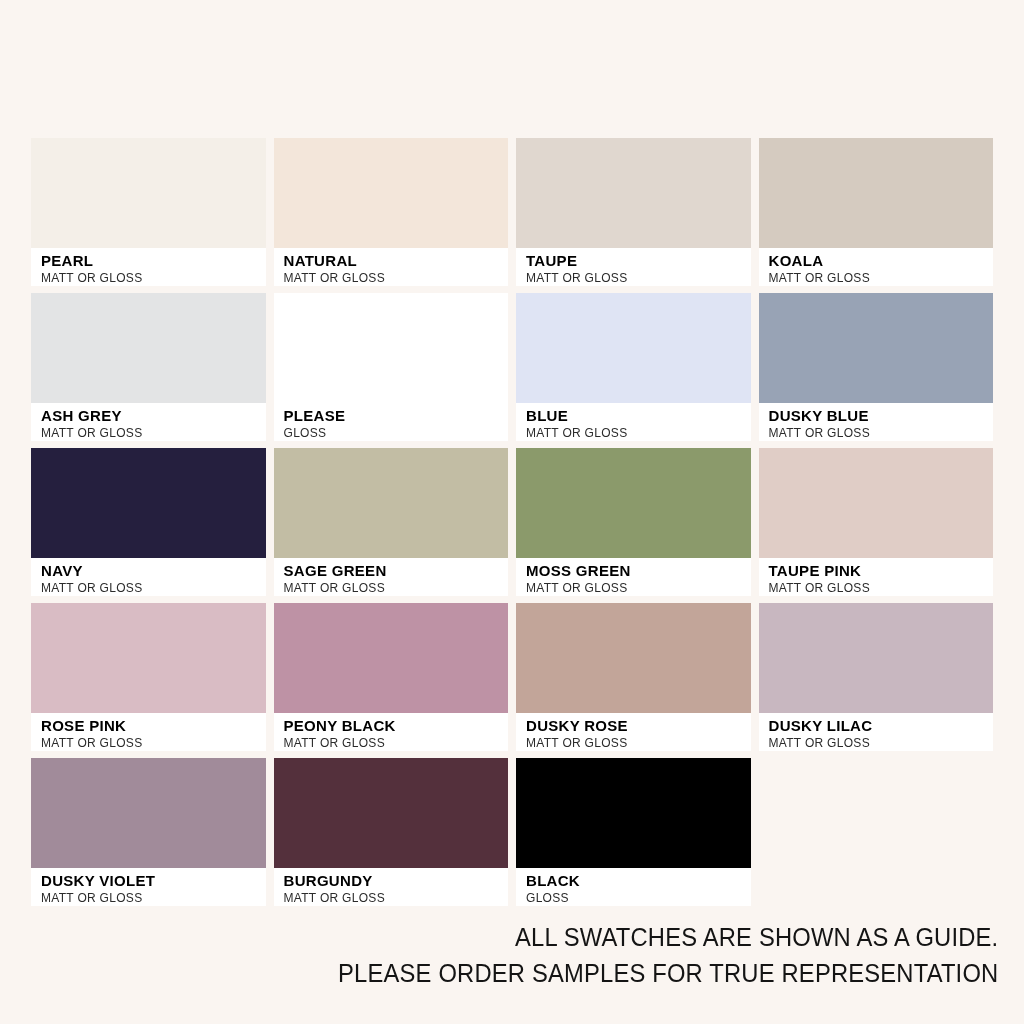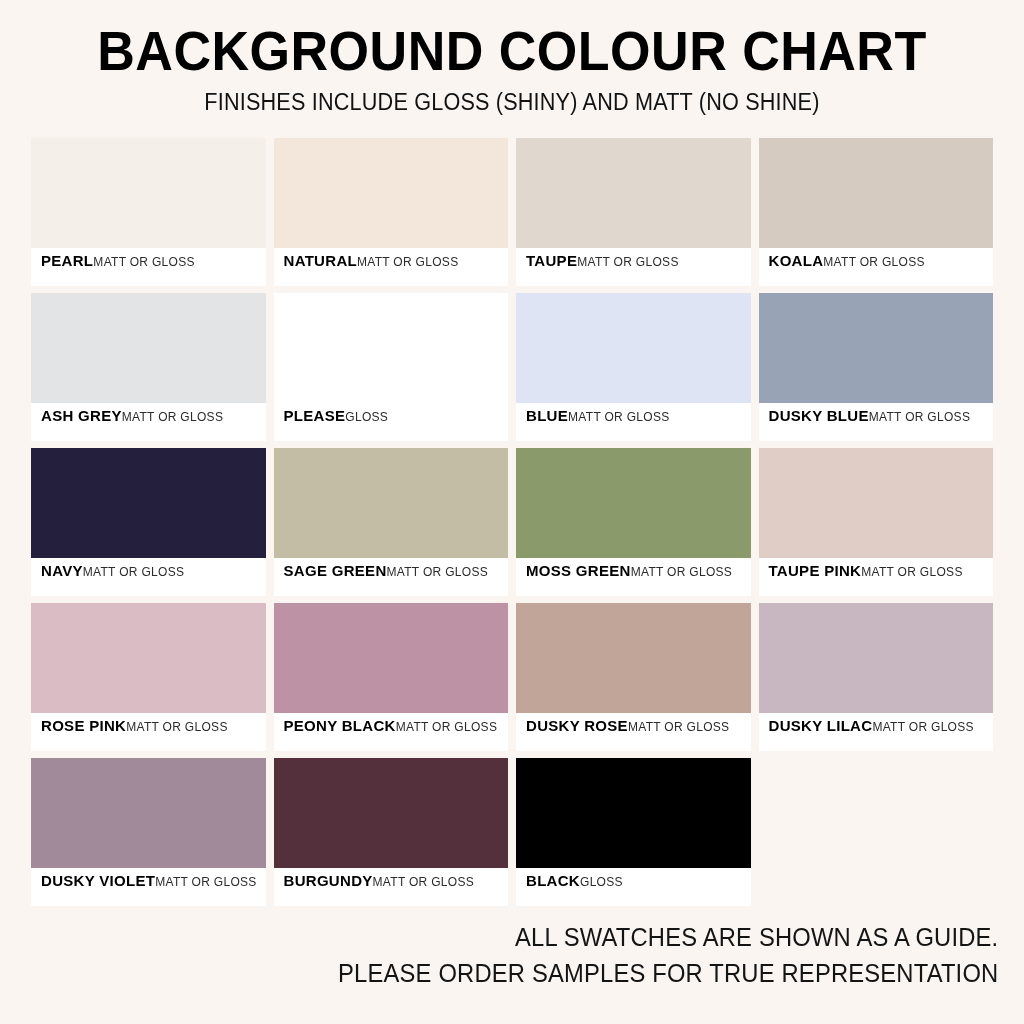--- a/index.html
+++ b/index.html
@@ -76,21 +76,21 @@
     height: 110px;
     display: block;
   }
 
   .swatch-label {
     background: #ffffff;
     height: 38px;
     box-sizing: border-box;
     padding: 5px 0 0 10px;
     display: flex;
-    flex-direction: row;
+    flex-direction: column;
     justify-content: flex-start;
   }
 
   .swatch-name {
     font-family: "Liberation Sans Narrow", "Liberation Sans", sans-serif;
     font-weight: 700;
     font-size: 15px;
     line-height: 1.05;
     letter-spacing: 0.3px;
     color: #000000;
@@ -126,24 +126,20 @@
     transform: scaleX(0.95);
     transform-origin: center;
     white-space: nowrap;
   }
 </style>
 </head>
 <body>
 
 <div class="page">
 
-  <div class="header">
-    <h1 class="chart-title">BACKGROUND COLOUR CHART</h1>
-    <p class="chart-subtitle">FINISHES INCLUDE GLOSS (SHINY) AND MATT (NO SHINE)</p>
-  </div>
 
   <div class="grid">
       <div class="swatch-tile">
         <div class="swatch-color" style="background-color: rgb(244, 239, 232);"></div>
         <div class="swatch-label">
           <div class="swatch-name">PEARL</div>
           <div class="swatch-finish">MATT OR GLOSS</div>
         </div>
       </div>
       <div class="swatch-tile">

